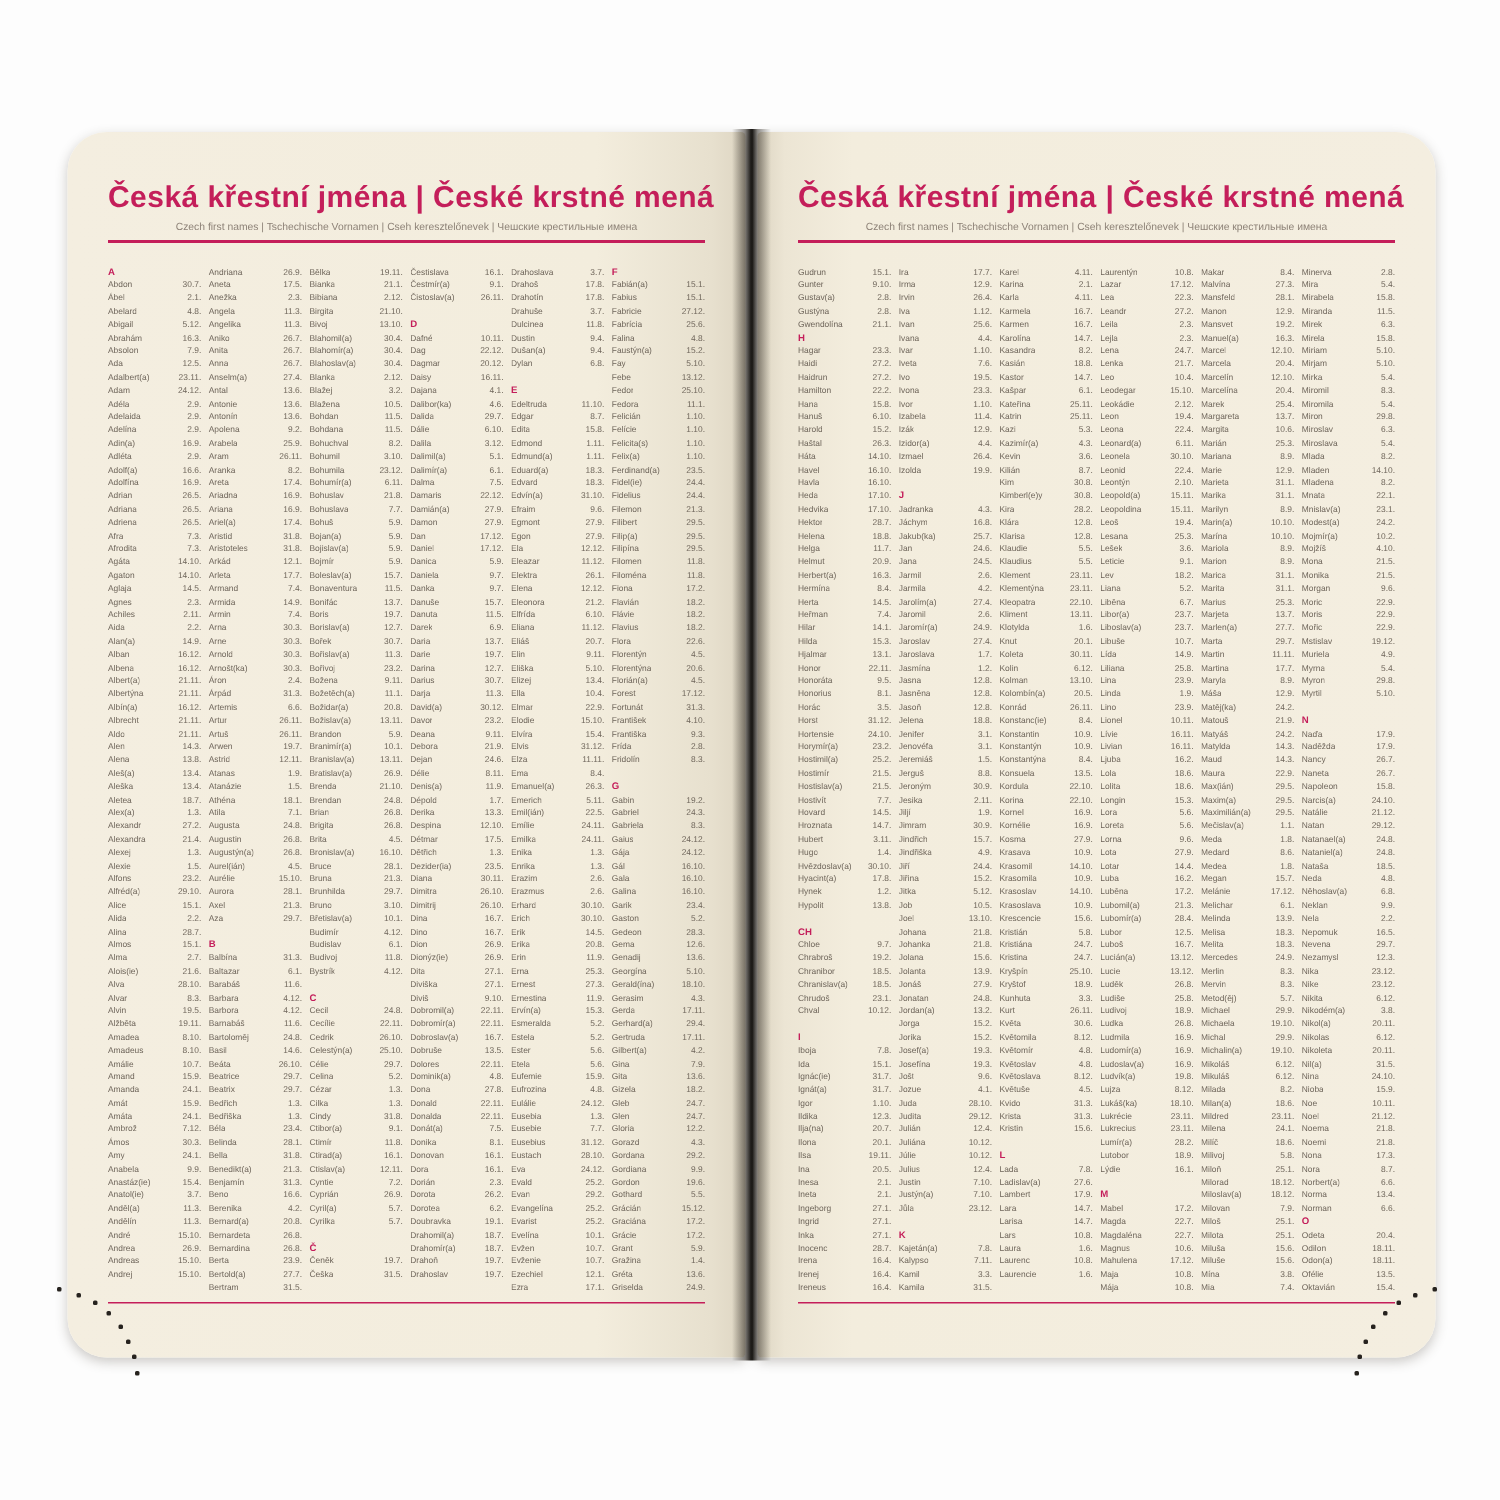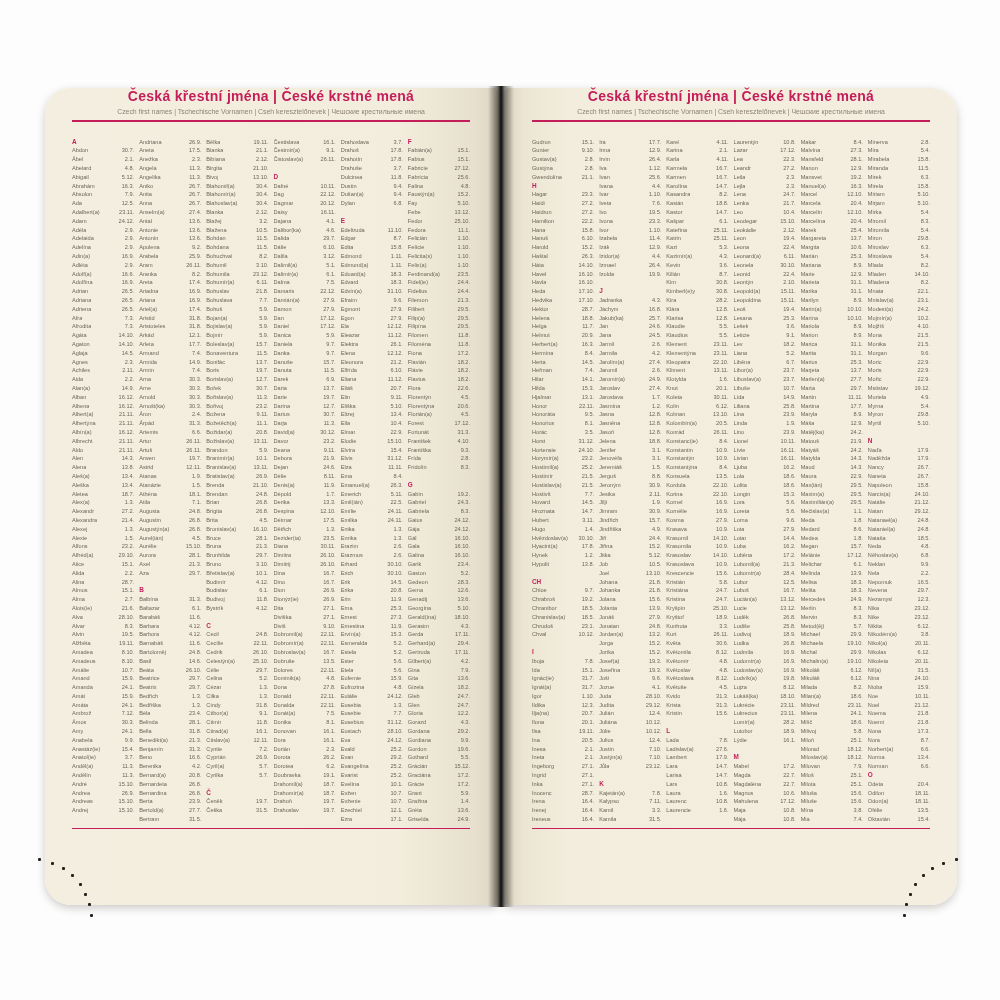--- a/index.html
+++ b/index.html
@@ -18,21 +18,21 @@
     position:absolute;top:88px;width:452px;height:817px;
     background:#f3eddd;z-index:2;
     box-shadow:0 3px 8px rgba(60,50,40,.25);
   }
   .page.left{left:45px;border-radius:26px 3px 3px 26px;
     background:linear-gradient(90deg,#f4eee0 0%,#f3eddd 78%,#e7e0ce 95%,#ddd5c2 100%);}
   .page.right{left:505px;border-radius:3px 26px 26px 3px;
     background:linear-gradient(90deg,#dcd4c1 0%,#ece5d4 4%,#f3eddd 14%,#f4eee0 100%);}
   .page-inner{position:absolute;inset:0;padding:0 27px;box-sizing:border-box;}
   .ph-title{
-    text-align:center;font-size:14px;font-weight:bold;
+    margin-top:33px;text-align:center;font-size:20px;font-weight:bold;
     letter-spacing:.3px;color:#c41e5a;white-space:nowrap;
   }
   .ph-sub{text-align:center;font-size:6.9px;color:#8d postfix;color:#8d8277;margin-top:4px;white-space:nowrap;}
   .rule{height:1.7px;background:#c41e5a;margin-top:5px;}
   .cols{display:flex;gap:5px;margin-top:16px;height:687px;overflow:hidden;}
   .col{flex:1 1 0;min-width:0;}
   .row{
     display:flex;justify-content:space-between;align-items:baseline;
     font-size:5.6px;line-height:8.8px;height:8.8px;
     color:#6e655a;white-space:nowrap;

